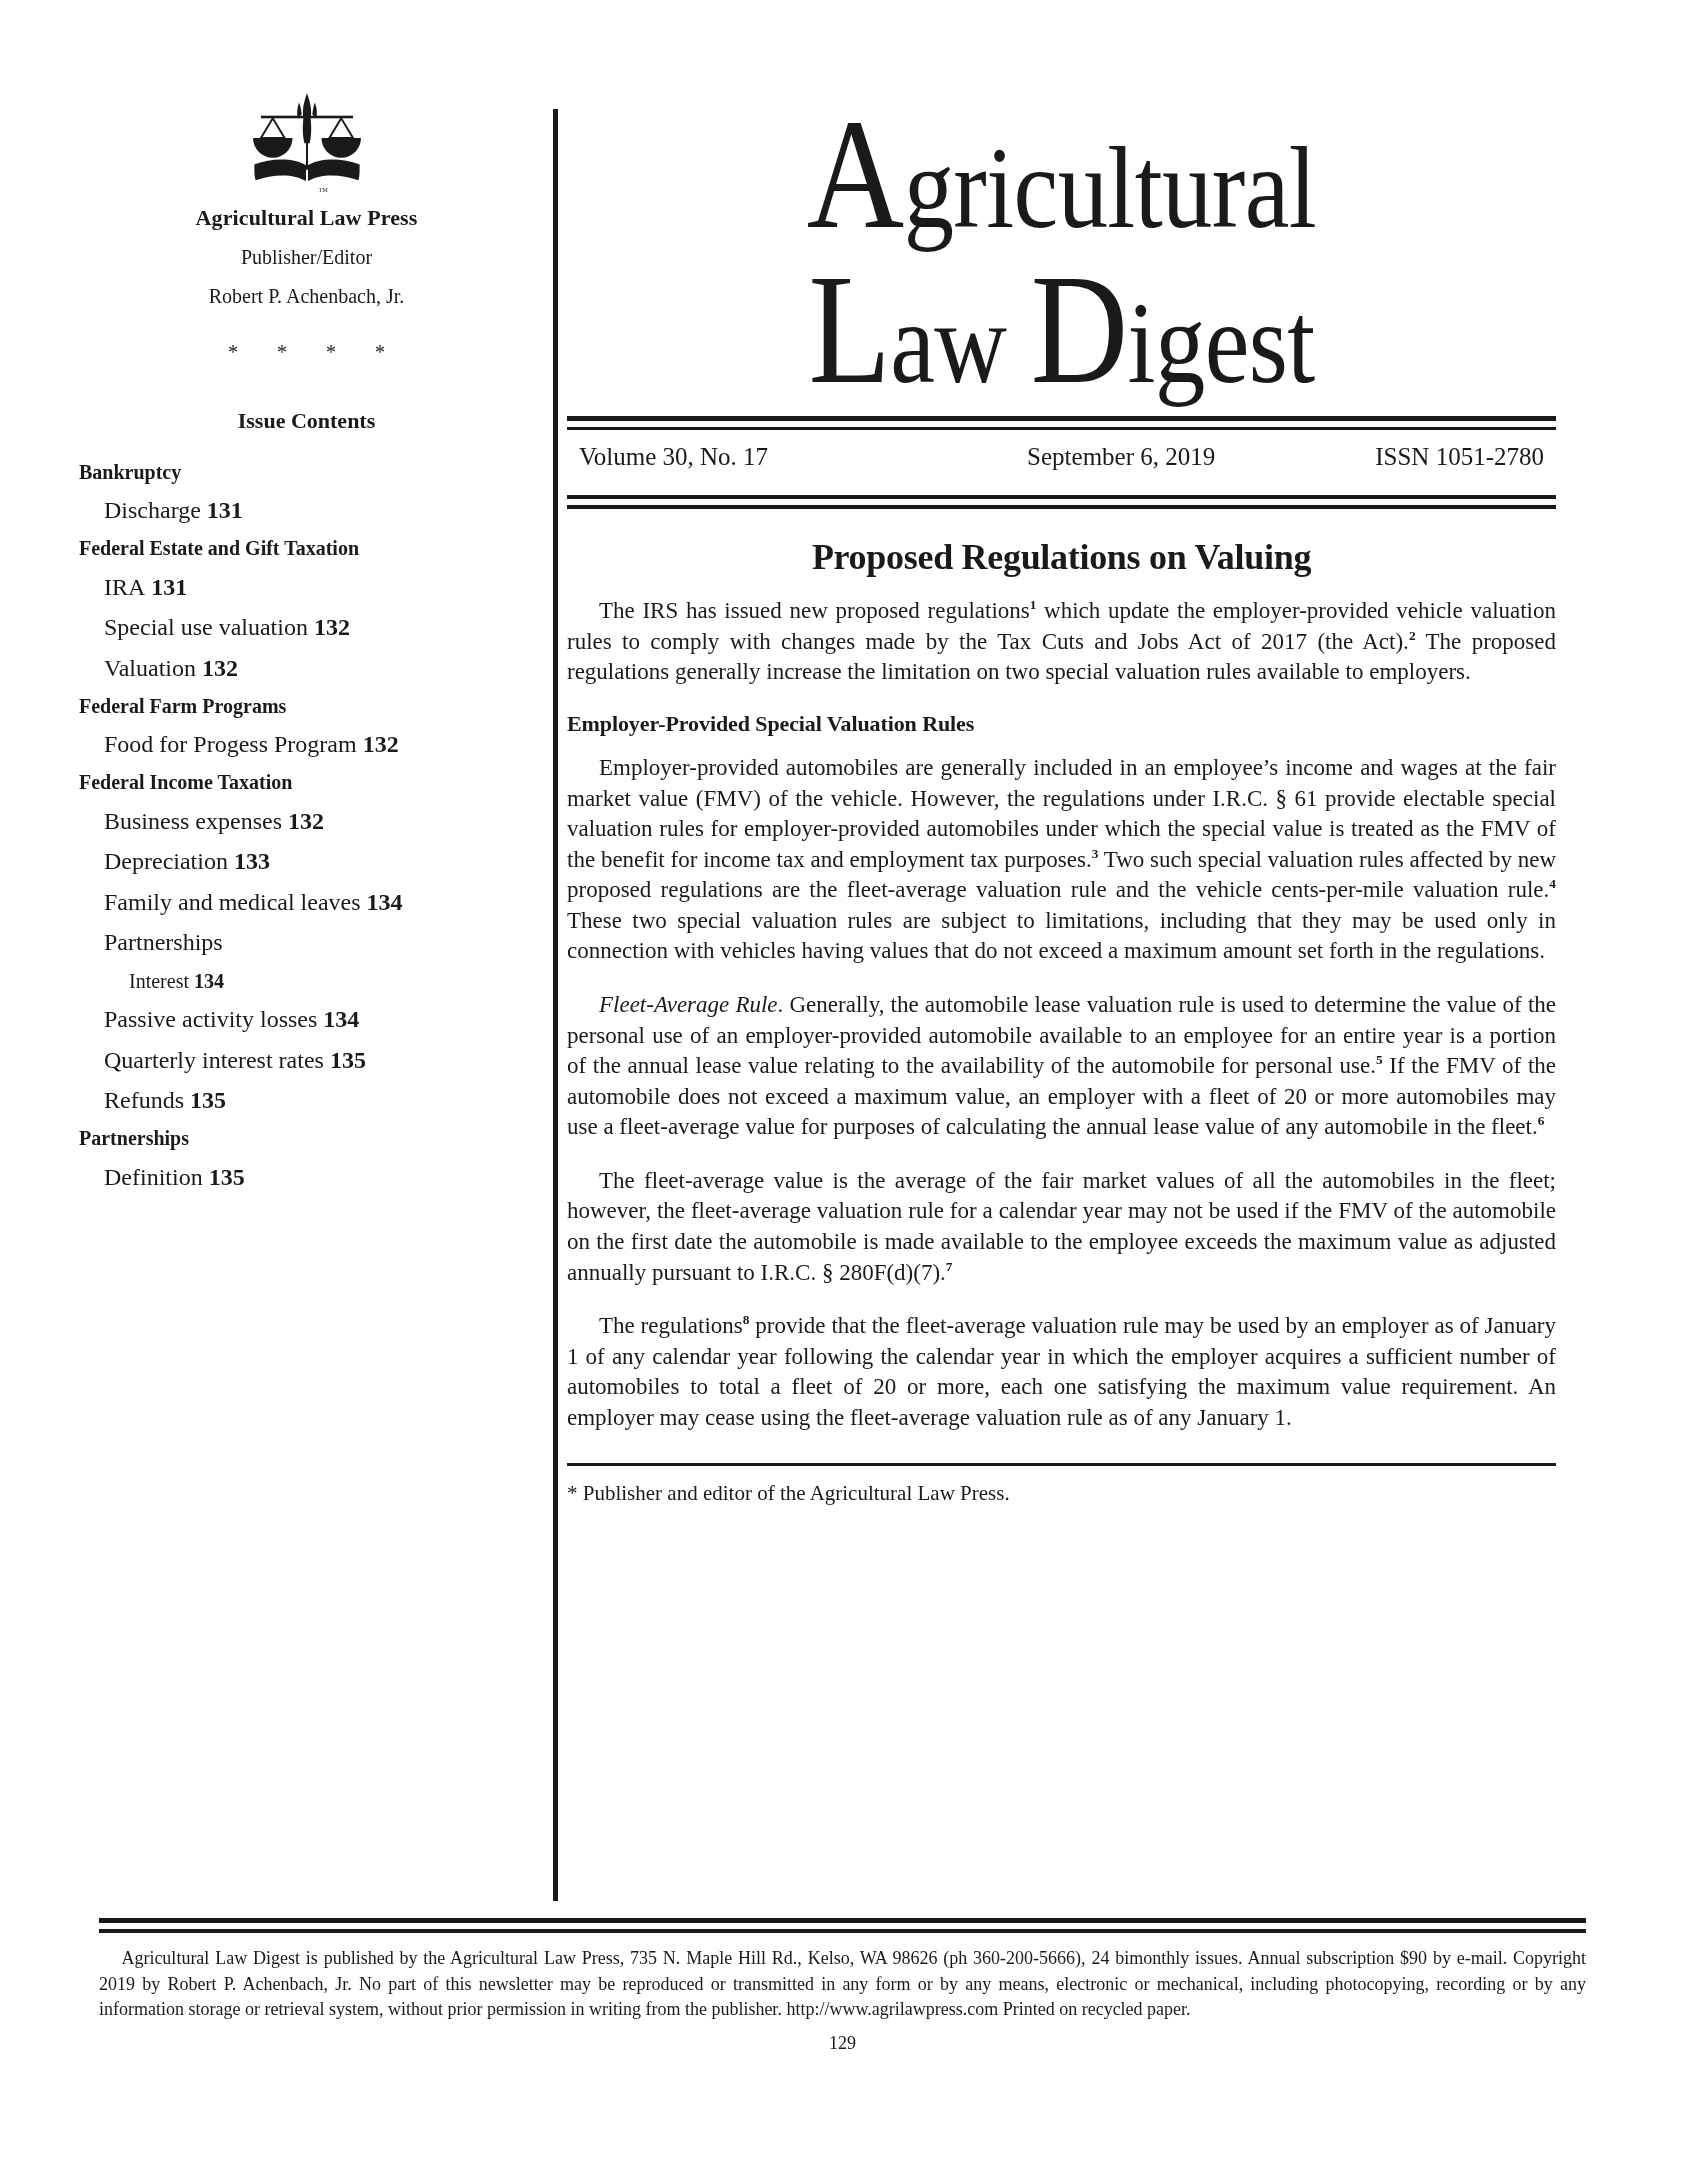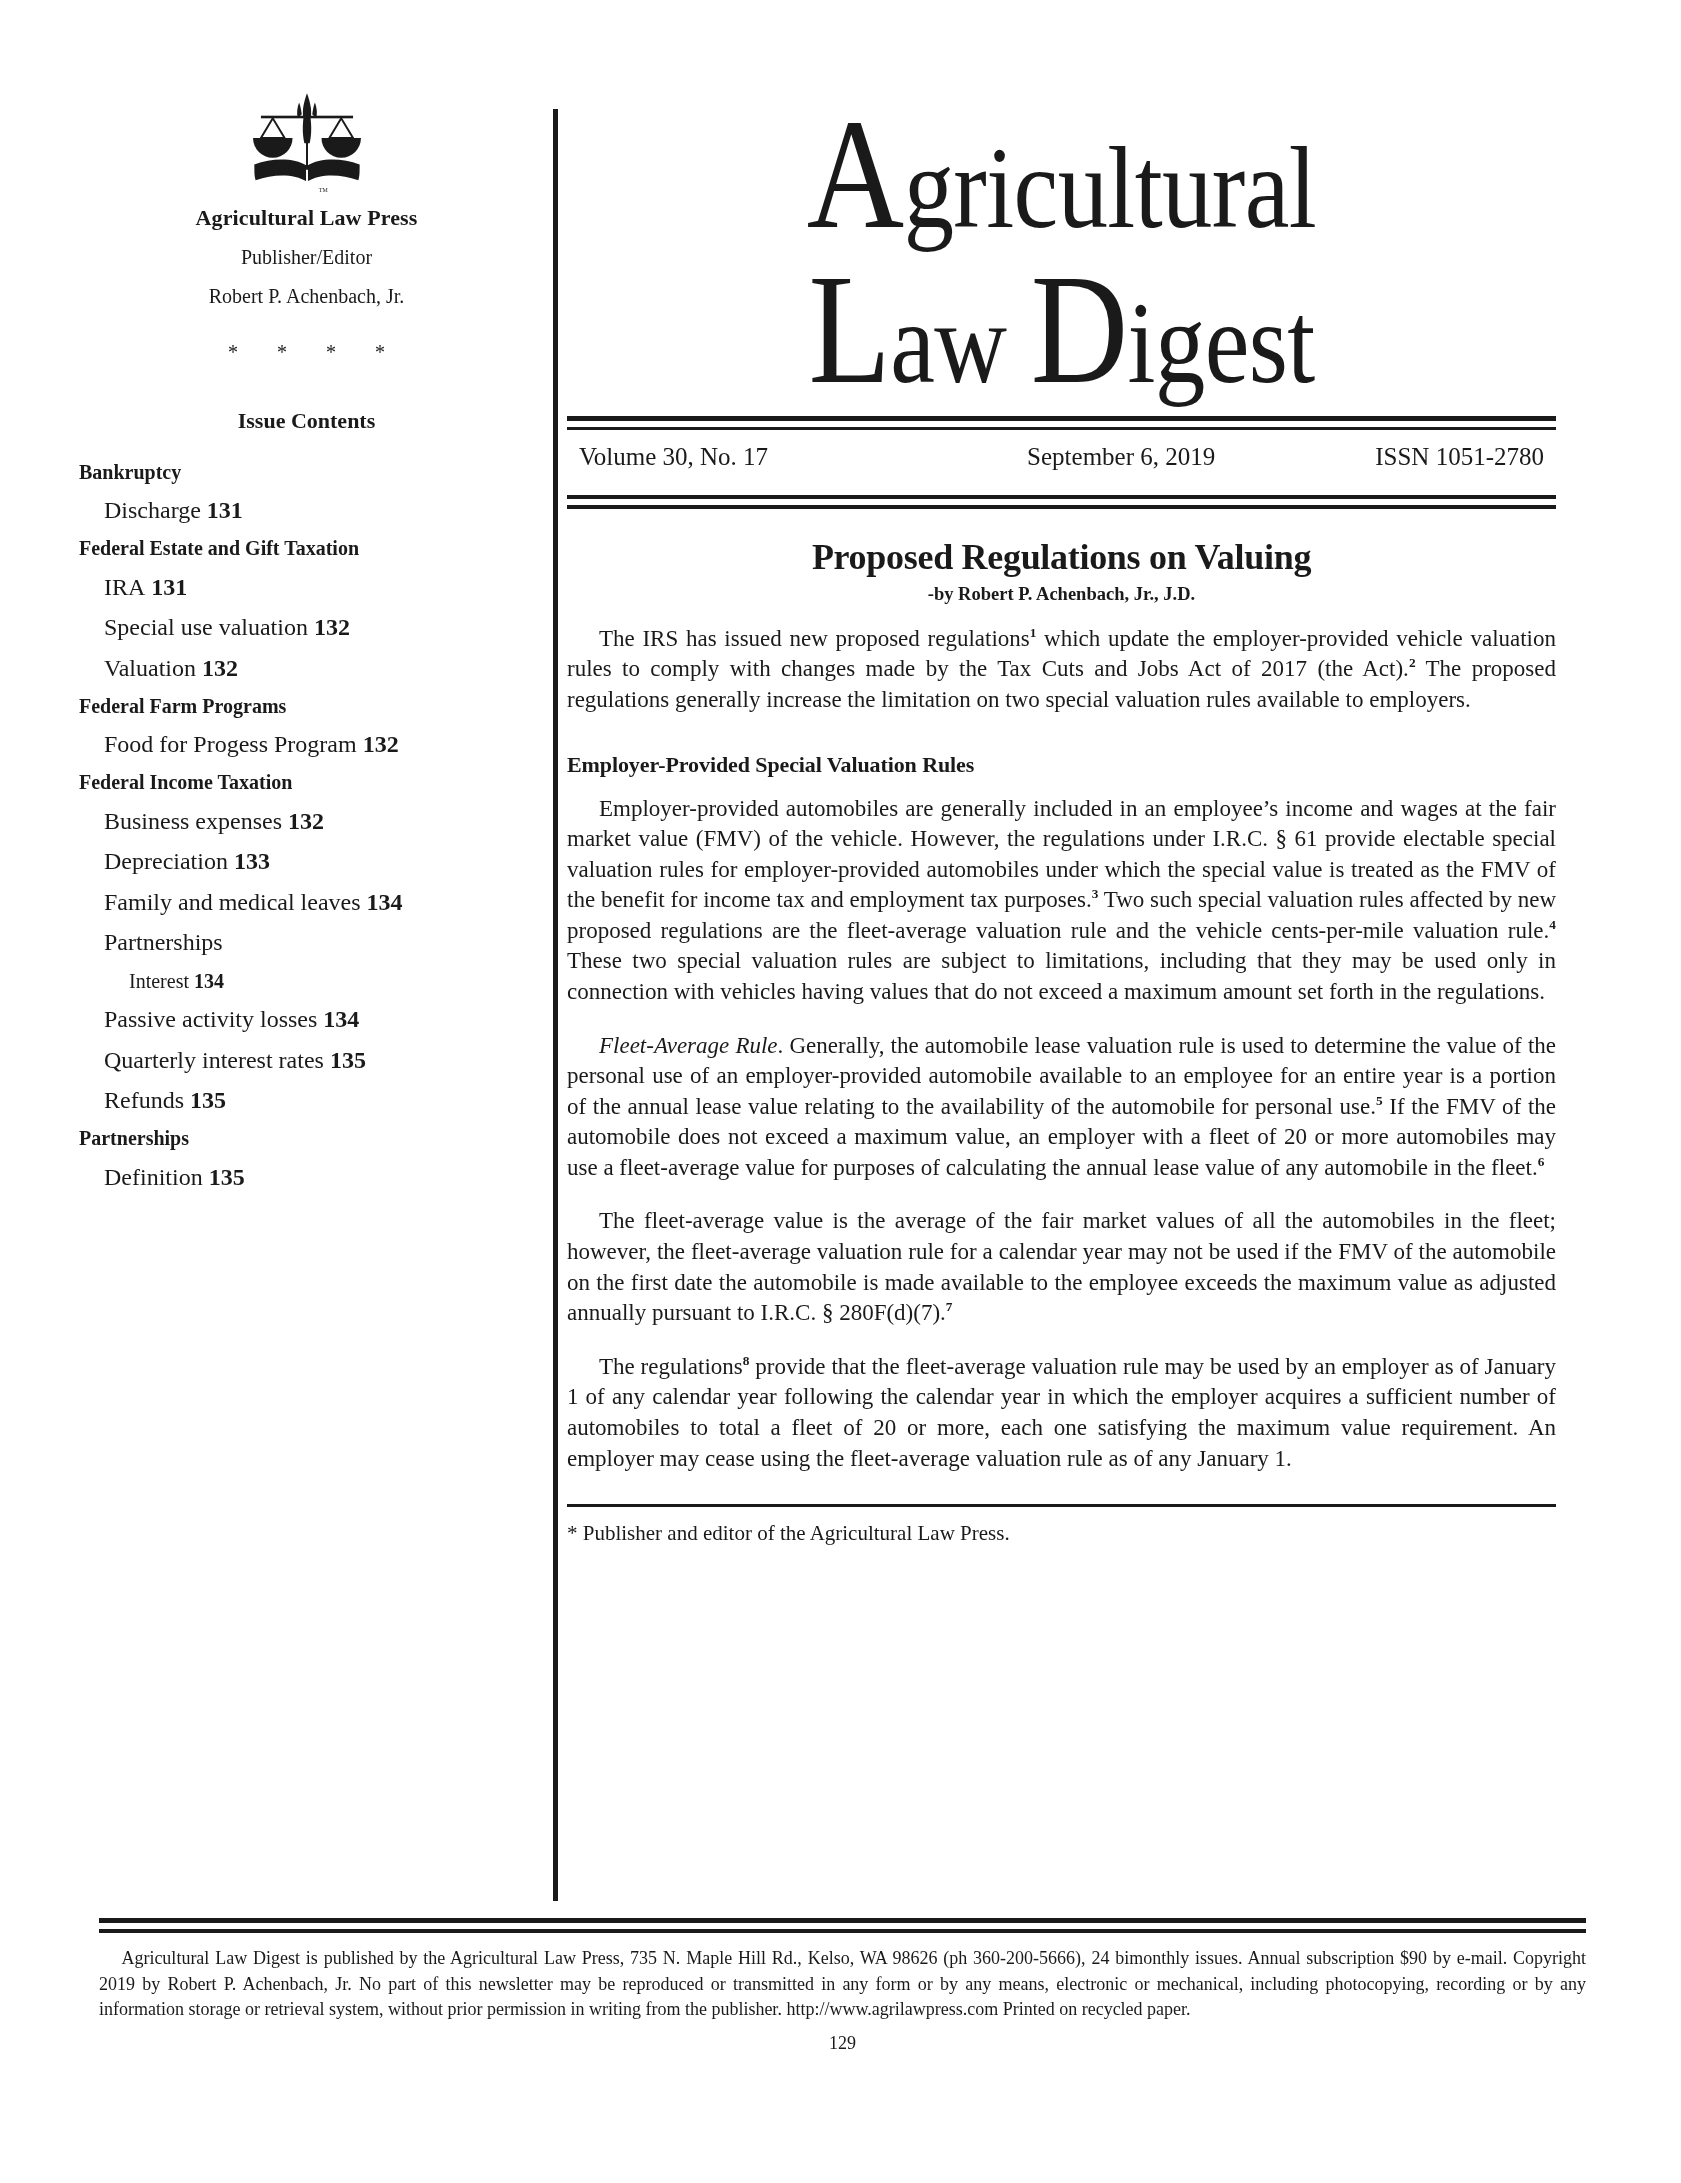--- a/index.html
+++ b/index.html
@@ -187,21 +187,21 @@
     line-height: 1.33;
     text-align: justify;
     text-indent: 32px;
     margin-top: 16px;
     hyphens: none;
   }
   .body-p.first { margin-top: 18.5px; }
   .sub-head {
     font-size: 22px;
     font-weight: bold;
-    margin-top: 36px;
+    margin-top: 23px;
     letter-spacing: -0.1px;
   }
   .ital { font-style: italic; }
   sup {
     font-size: 0.58em;
     vertical-align: super;
     line-height: 0;
     font-weight: bold;
   }
 
@@ -326,21 +326,20 @@
     <div class="rule-thin"></div>
     <div class="rule-gap-md"></div>
     <div class="rule-thick"></div>
 
     <div class="article">
 
       <div class="article-title">
         <div>Proposed Regulations on Valuing</div>
       </div>
 
-      <div class="byline">-by Robert P. Achenbach, Jr., J.D.</div>
 
       <p class="body-p first"><span>The IRS has issued new proposed regulations</span><sup>1</sup><span> which update the employer-provided vehicle valuation rules to comply with changes made by the Tax Cuts and Jobs Act of 2017 (the Act).</span><sup>2</sup><span> The proposed regulations generally increase the limitation on two special valuation rules available to employers.</span></p>
 
       <div class="sub-head">Employer-Provided Special Valuation Rules</div>
 
       <p class="body-p"><span>Employer-provided automobiles are generally included in an employee’s income and wages at the fair market value (FMV) of the vehicle. However, the regulations under I.R.C. § 61 provide electable special valuation rules for employer-provided automobiles under which the special value is treated as the FMV of the benefit for income tax and employment tax purposes.</span><sup>3</sup><span> Two such special valuation rules affected by new proposed regulations are the fleet-average valuation rule and the vehicle cents-per-mile valuation rule.</span><sup>4</sup><span> These two special valuation rules are subject to limitations, including that they may be used only in connection with vehicles having values that do not exceed a maximum amount set forth in the regulations.</span></p>
 
       <p class="body-p"><span class="ital">Fleet-Average Rule</span><span>. Generally, the automobile lease valuation rule is used to determine the value of the personal use of an employer-provided automobile available to an employee for an entire year is a portion of the annual lease value relating to the availability of the automobile for personal use.</span><sup>5</sup><span> If the FMV of the automobile does not exceed a maximum value, an employer with a fleet of 20 or more automobiles may use a fleet-average value for purposes of calculating the annual lease value of any automobile in the fleet.</span><sup>6</sup></p>
 
       <p class="body-p"><span>The fleet-average value is the average of the fair market values of all the automobiles in the fleet; however, the fleet-average valuation rule for a calendar year may not be used if the FMV of the automobile on the first date the automobile is made available to the employee exceeds the maximum value as adjusted annually pursuant to I.R.C. § 280F(d)(7).</span><sup>7</sup></p>

